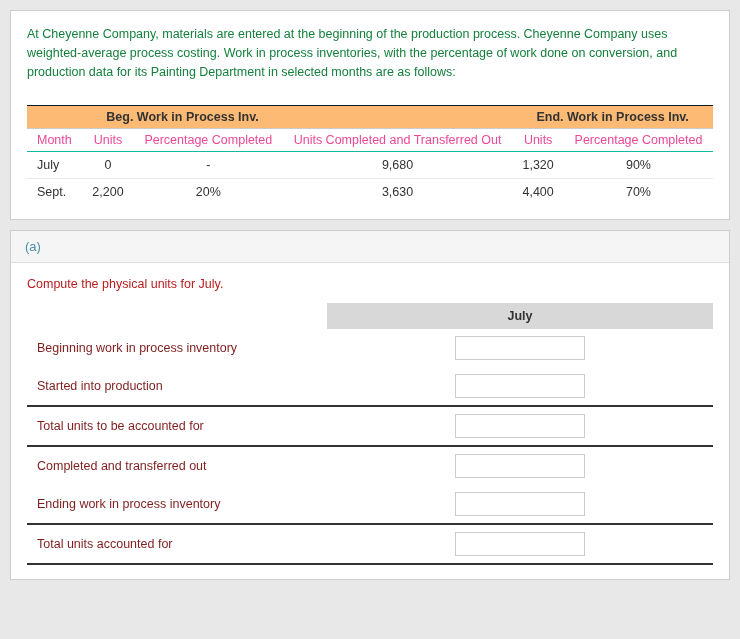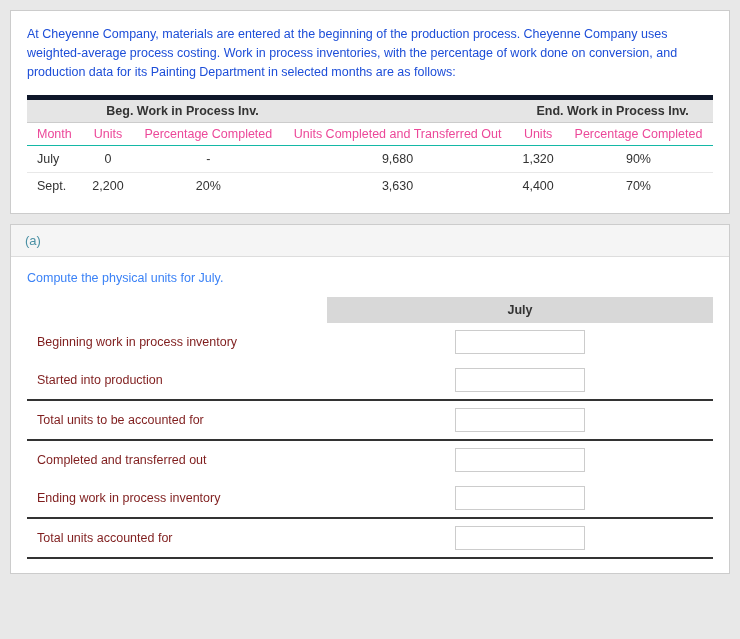--- a/index.html
+++ b/index.html
@@ -14,44 +14,44 @@
     .top-section {
       background: #fff;
       border: 1px solid #ccc;
       margin: 10px;
       padding: 14px 16px;
     }
 
     .intro-text {
       font-size: 12.5px;
       line-height: 1.5;
-      color: #1d4ed8;
-      margin-bottom: 14px;
+      color: #15803d;
+      margin-bottom: 24px;
     }
 
     .data-table {
       width: 100%;
       border-collapse: collapse;
       font-size: 12.5px;
     }
 
     .data-table th, .data-table td {
       padding: 4px 10px;
       text-align: center;
     }
 
     .data-table td:first-child,
     .data-table th:first-child {
       text-align: left;
     }
 
     .data-table .group-header {
-      background: #e5e5e5;
+      background: #fdba74;
       font-weight: bold;
-      border-top: 5px solid #0f172a;
+      border-top: 1px solid #0f172a;
       border-bottom: 1px solid #ccc;
     }
 
     .data-table .sub-header th {
       font-weight: normal;
       border-bottom: 1px solid #14b8a6;
       color: #ec4899;
     }
 
     .data-table .data-row td {
@@ -83,21 +83,21 @@
       font-weight: normal;
     }
 
     .section-content {
       padding: 14px 16px;
     }
 
     .compute-title {
       font-size: 12.5px;
       margin-bottom: 12px;
-      color: #3b82f6;
+      color: #b91c1c;
     }
 
     .form-table {
       width: 100%;
       border-collapse: collapse;
       font-size: 12.5px;
     }
 
     .form-table .col-header {
       background: #d8d8d8;

